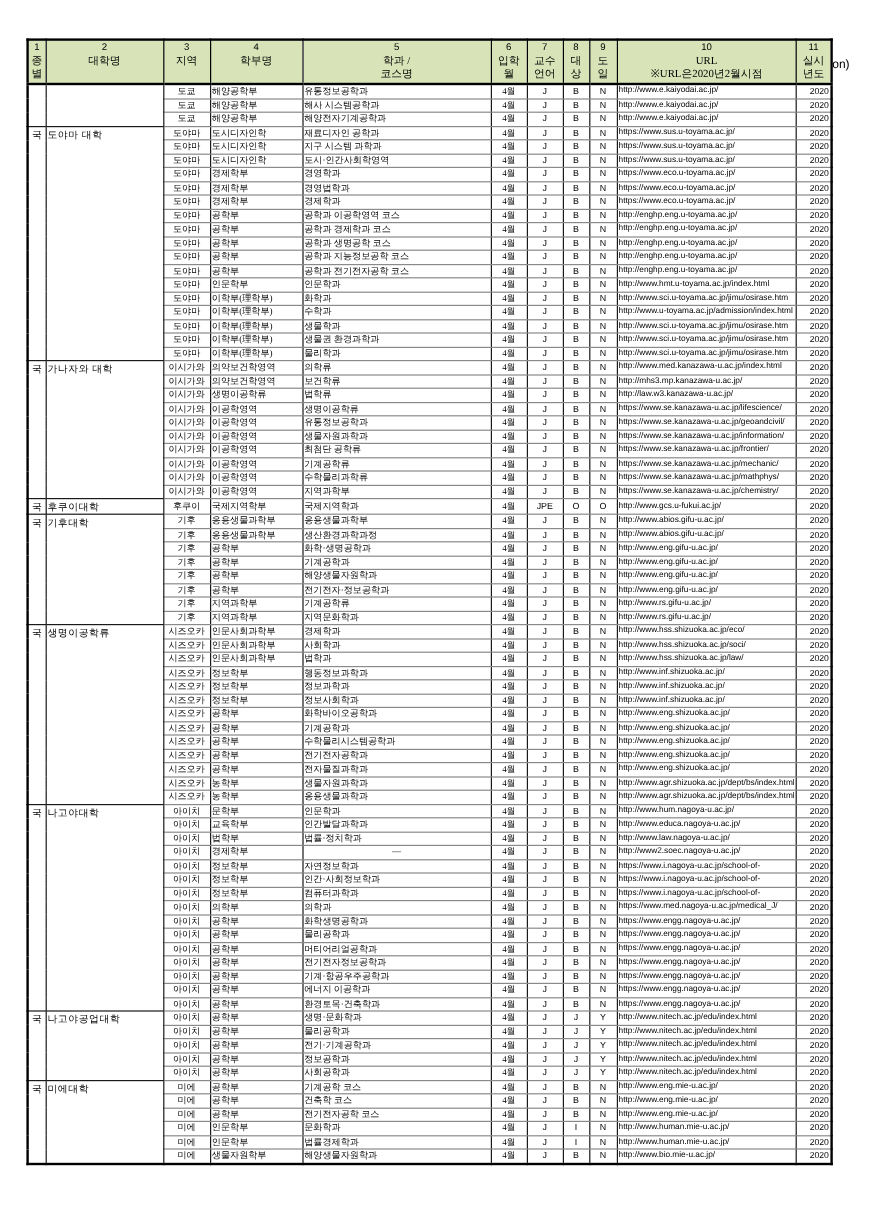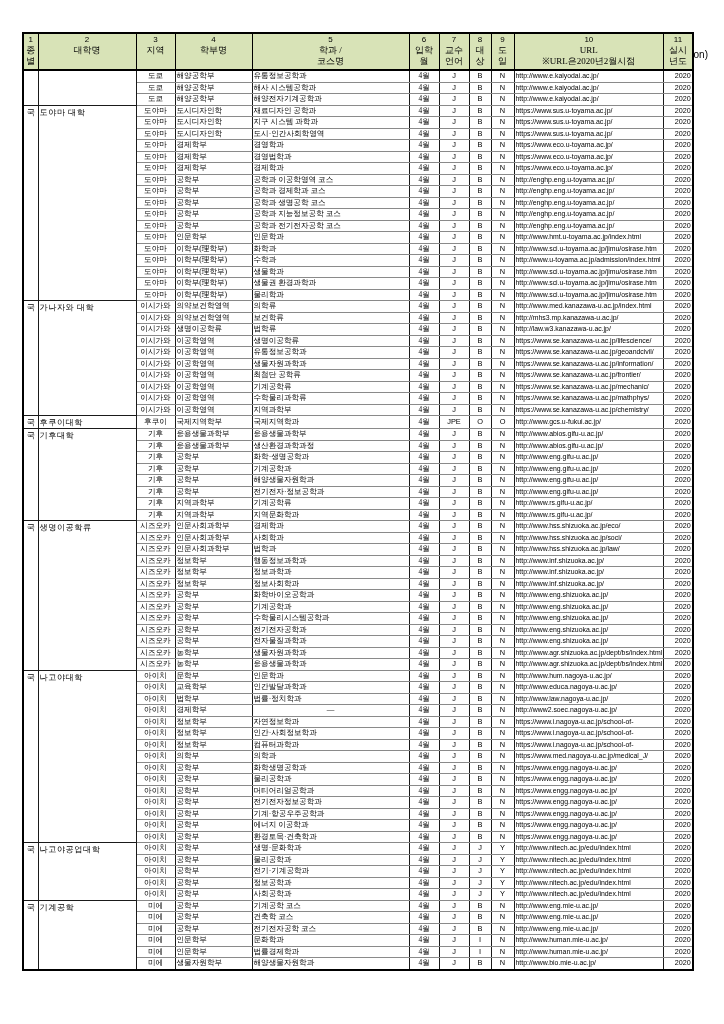--- a/index.html
+++ b/index.html
@@ -884,21 +884,21 @@
           <td class="c4">사회공학과</td>
           <td class="c5">4월</td>
           <td class="c6">J</td>
           <td class="c7">J</td>
           <td class="c8">Y</td>
           <td class="c9">http://www.nitech.ac.jp/edu/index.html</td>
           <td class="c10">2020</td>
         </tr>
         <tr>
           <td rowspan="6" class="c0">국</td>
-          <td rowspan="6" class="c1">기계공학</td>
+          <td rowspan="6" class="c1">미에대학</td>
           <td class="c2">미에</td>
           <td class="c3">공학부</td>
           <td class="c4">기계공학 코스</td>
           <td class="c5">4월</td>
           <td class="c6">J</td>
           <td class="c7">B</td>
           <td class="c8">N</td>
           <td class="c9">http://www.eng.mie-u.ac.jp/</td>
           <td class="c10">2020</td>
         </tr>

